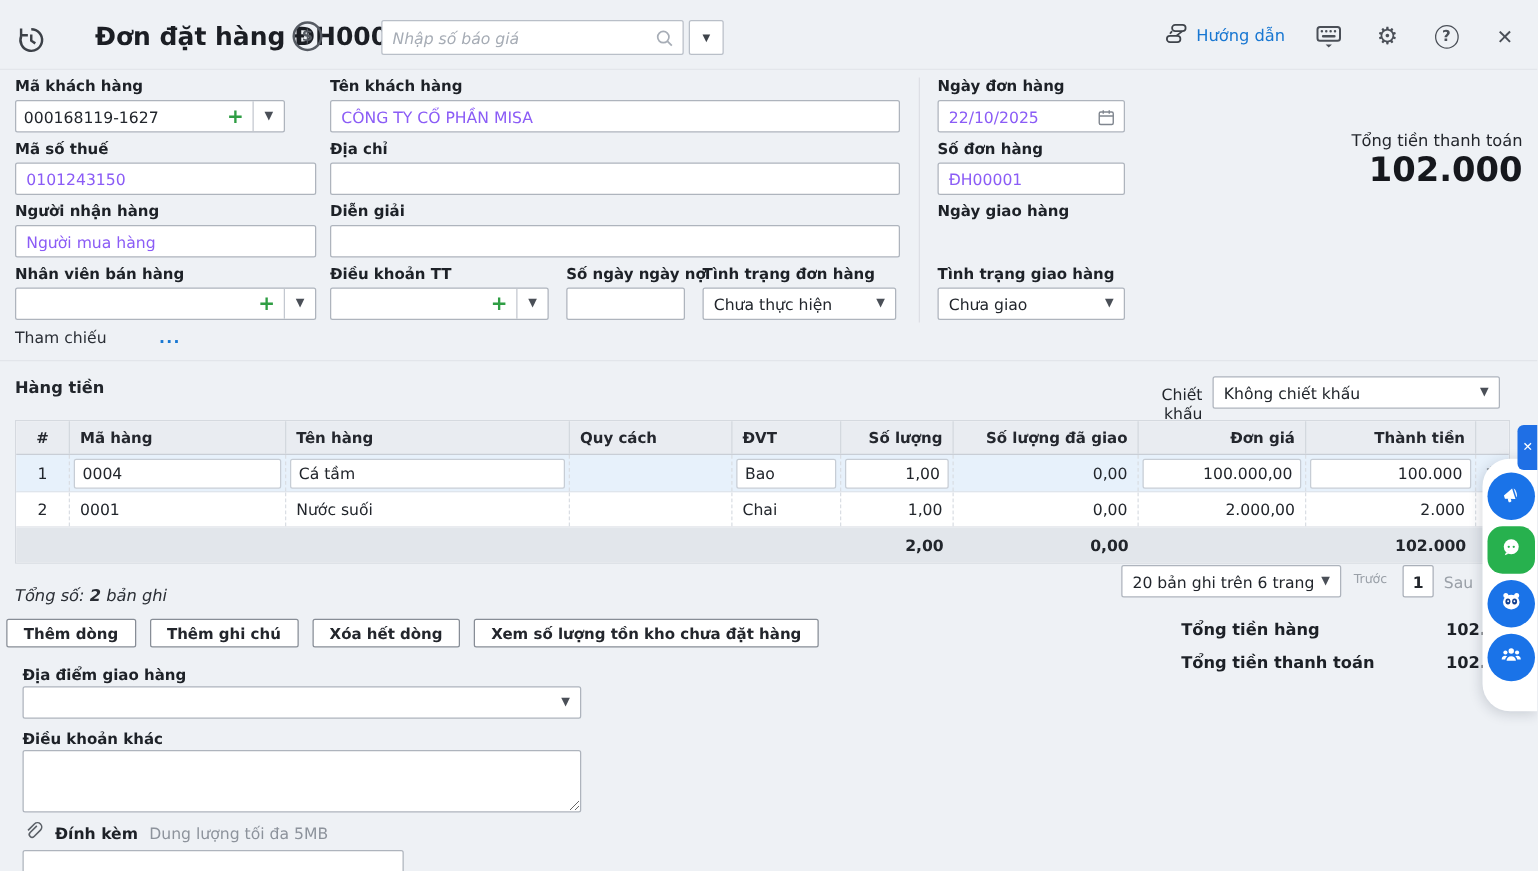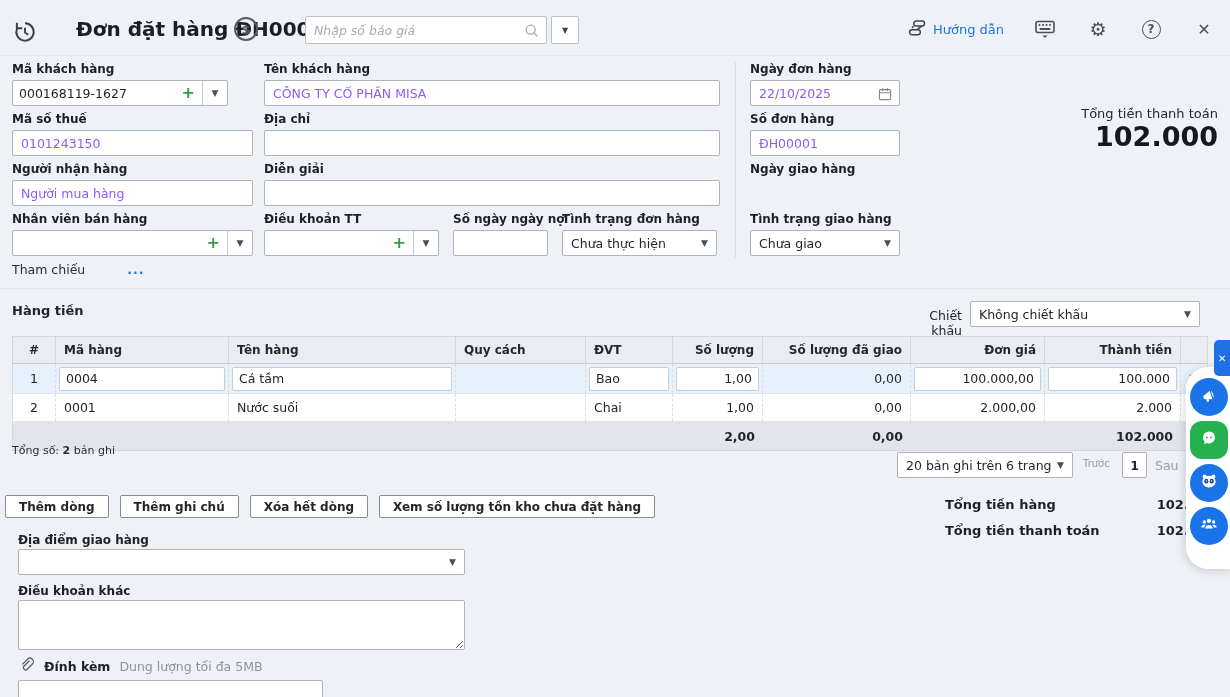--- a/index.html
+++ b/index.html
@@ -9,21 +9,21 @@
 
   
   .hdr { position:absolute; left:0; top:0; width:1230px; height:56px; border-bottom:1px solid #e3e6eb; }
   .hicon { position:absolute; top:19px; width:26px; height:26px; }
   .title { position:absolute; left:44px; top:17px; font-size:20px; font-weight:bold; color:#1b1e24; white-space:nowrap;margin-left:32px; }
   .searchbox { position:absolute; left:305px; top:16px; width:242px; height:28px; background:#fff; border:1px solid #b9bfc8; border-radius:2px; }
   .searchbox input { position:absolute; left:8px; top:1px; width:200px; height:24px; border:0; outline:none; font:italic 12.5px "DejaVu Sans",sans-serif; color:#6f757e; background:transparent; }
   .searchbox input::placeholder { color:#a6acb5; font-style:italic; }
   .search-ic { position:absolute; right:6px; top:5px; }
   .search-dd { position:absolute; left:551px; top:16px; width:28px; height:28px; background:#fff; border:1px solid #b9bfc8; border-radius:2px; display:flex; align-items:center; justify-content:center; font-size:8px; color:#3f444b; }
-  .hright { position:absolute; right:14px; top:17px; display:flex; align-items:center; gap:29px; }
+  .hright { position:absolute; right:14px; top:17px; display:flex; align-items:center; gap:23px; }
   .guide { display:flex; align-items:center; gap:6px; color:#1877d2; font-size:13px; cursor:pointer; }
   .hbtn { display:flex; align-items:center; justify-content:center; width:24px; height:24px; color:#4a4f57; }
   .gear-g { font-size:19px; line-height:1; }
   .help-c { width:19px; height:19px; border:1.7px solid #4a4f57; border-radius:50%; display:flex; align-items:center; justify-content:center; font-size:12px; font-weight:bold; }
   .close-g { font-size:16px; }
 
   
   .fld { position:absolute; }
   .lbl { display:block; font-size:12px; font-weight:bold; color:#1d2127; margin-bottom:4px; white-space:nowrap; }
   .inp { display:flex; align-items:center; height:26px; background:#fff; border:1px solid #aeb4bd; border-radius:2px; padding:0 8px; font-size:12.5px; color:#22262c; position:relative; }
@@ -65,21 +65,21 @@
   .r1 .td,.r2 .td { border-right:1px dashed #dadee4; }
   .r1 .td:last-child,.r2 .td:last-child { border-right:0; }
   .r1 .td { padding:0 3px; }
   .r1 .td.c0,.r1 .td.c6 { padding:0 8px; }
   .cellbox { flex:1; height:24px; background:#fff; border:1px solid #c7cdd5; border-radius:2px; display:flex; align-items:center; padding:0 6px; font-size:12.5px; overflow:hidden; white-space:nowrap; }
   .cellbox.num { justify-content:flex-end; }
   .sumrow { height:28px; background:#e2e6eb; font-weight:bold; }
   .sumrow .td { font-weight:bold; }
 
   
-  .recinfo { position:absolute; left:12px; top:444px; font-size:11px; color:#2a2e35; }
+  .recinfo { position:absolute; left:12px; top:470px; font-size:13px; color:#2a2e35;font-style:italic; }
   .psize { position:absolute; left:897px; top:452px; width:176px; }
   .pprev { position:absolute; left:1083px; top:458px; font-size:10px; color:#9aa0a8; }
   .pbox { position:absolute; left:1122px; top:452px; width:25px; height:26px; background:#fff; border:1px solid #aab0b9; border-radius:2px; display:flex; align-items:center; justify-content:center; font-size:12.5px; font-weight:bold; }
   .pnext { position:absolute; left:1155px; top:458px; font-size:12.5px; color:#9aa0a8; }
 
   .btnrow { position:absolute; left:5px; top:495px; display:flex; gap:11px; }
   .btn { height:23px; background:#fff; border:1px solid #878d96; border-radius:2px; padding:0 13px; font-size:12px; font-weight:bold; color:#23262c; display:flex; align-items:center; white-space:nowrap; cursor:pointer; }
 
   .totrow { position:absolute; left:945px; width:271px; display:flex; justify-content:space-between; font-size:13px; font-weight:bold; color:#1d2127; }
 

